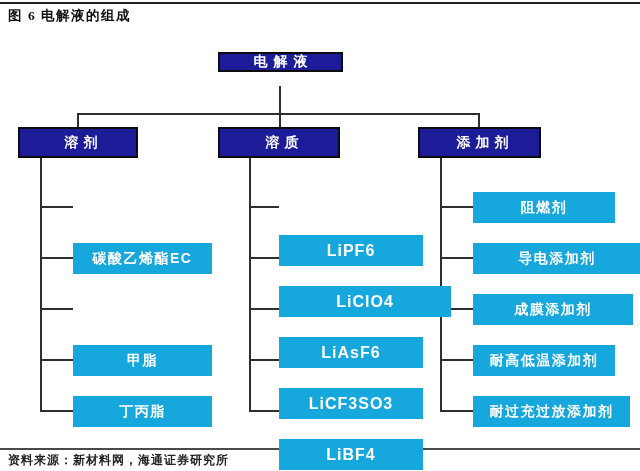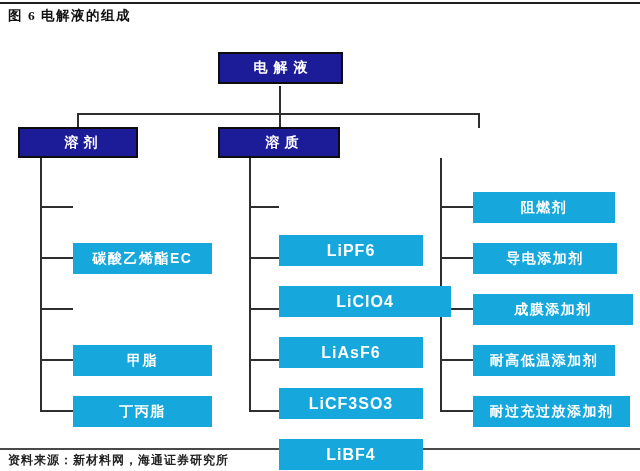--- a/index.html
+++ b/index.html
@@ -16,21 +16,21 @@
     position:absolute;left:8px;top:452px;font-size:12px;font-weight:bold;color:#222;
     font-family:"Liberation Serif","DejaVu Serif",serif;letter-spacing:1px;
   }
   .line{position:absolute;background:#2e2e2e;}
   .node{
     position:absolute;display:flex;align-items:center;justify-content:center;
     color:#ffffff;box-sizing:border-box;text-align:center;white-space:nowrap;
   }
   .dark{background:#1c1c99;border:2px solid #0d0d0d;font-weight:bold;}
   .cyan{background:#16a7dd;font-weight:bold;}
-  .root{left:218px;top:52px;width:125px;height:32px;font-size:14px;letter-spacing:6px;padding-left:6px;}
+  .root{left:218px;top:52px;width:125px;height:20px;font-size:14px;letter-spacing:6px;padding-left:6px;}
   .branch{top:127px;height:31px;font-size:14px;letter-spacing:5px;padding-left:11px;}
   .leaf{height:31px;font-size:14px;letter-spacing:1.5px;}
   .leaf.latin{font-size:16px;letter-spacing:1px;margin-top:43px;}
 </style>
 </head>
 <body>
 
 <div class="page">
 
   <div class="rule" style="left:0;top:2px;width:640px;height:2px"></div>
@@ -64,30 +64,31 @@
   <div class="line" style="left:440px;top:206px;width:33px;height:2px"></div>
   <div class="line" style="left:440px;top:257px;width:33px;height:2px"></div>
   <div class="line" style="left:440px;top:308px;width:33px;height:2px"></div>
   <div class="line" style="left:440px;top:359px;width:33px;height:2px"></div>
   <div class="line" style="left:440px;top:410px;width:33px;height:2px"></div>
 
   <div class="node dark root">电解液</div>
 
   <div class="node dark branch" style="left:18px;width:120px">溶剂</div>
   <div class="node dark branch" style="left:218px;width:122px">溶质</div>
+  <div class="node dark branch" style="left:418px;width:123px">添加剂</div>
 
   <div class="node cyan leaf" style="left:73px;top:243px;width:139px">碳酸乙烯酯EC</div>
   <div class="node cyan leaf" style="left:73px;top:345px;width:139px">甲脂</div>
   <div class="node cyan leaf" style="left:73px;top:396px;width:139px">丁丙脂</div>
 
   <div class="node cyan leaf latin" style="left:279px;top:192px;width:144px">LiPF6</div>
   <div class="node cyan leaf latin" style="left:279px;top:243px;width:172px">LiClO4</div>
   <div class="node cyan leaf latin" style="left:279px;top:294px;width:144px">LiAsF6</div>
   <div class="node cyan leaf latin" style="left:279px;top:345px;width:144px">LiCF3SO3</div>
   <div class="node cyan leaf latin" style="left:279px;top:396px;width:144px">LiBF4</div>
 
   <div class="node cyan leaf" style="left:473px;top:192px;width:142px">阻燃剂</div>
-  <div class="node cyan leaf" style="left:473px;top:243px;width:144px">导电添加剂</div>
+  <div class="node cyan leaf" style="left:473px;top:243px;width:168px">导电添加剂</div>
   <div class="node cyan leaf" style="left:473px;top:294px;width:160px">成膜添加剂</div>
   <div class="node cyan leaf" style="left:473px;top:345px;width:142px">耐高低温添加剂</div>
   <div class="node cyan leaf" style="left:473px;top:396px;width:157px">耐过充过放添加剂</div>
 
 </div>
 
 </body></html>

